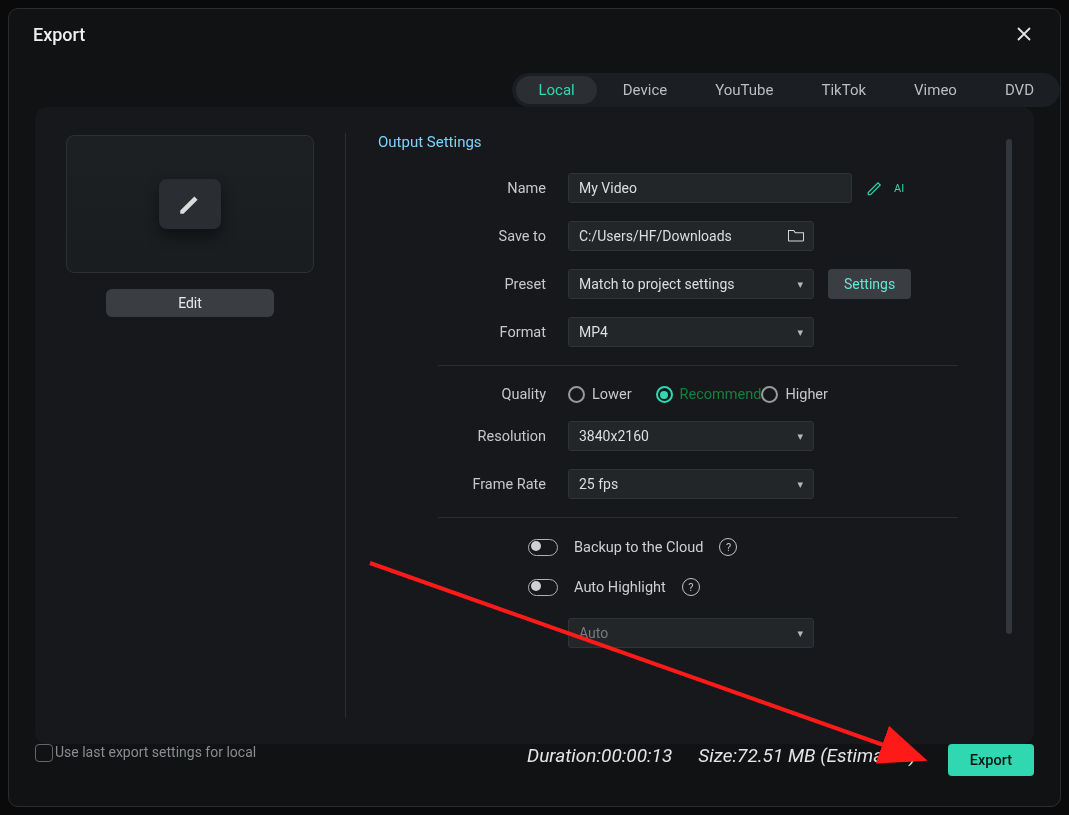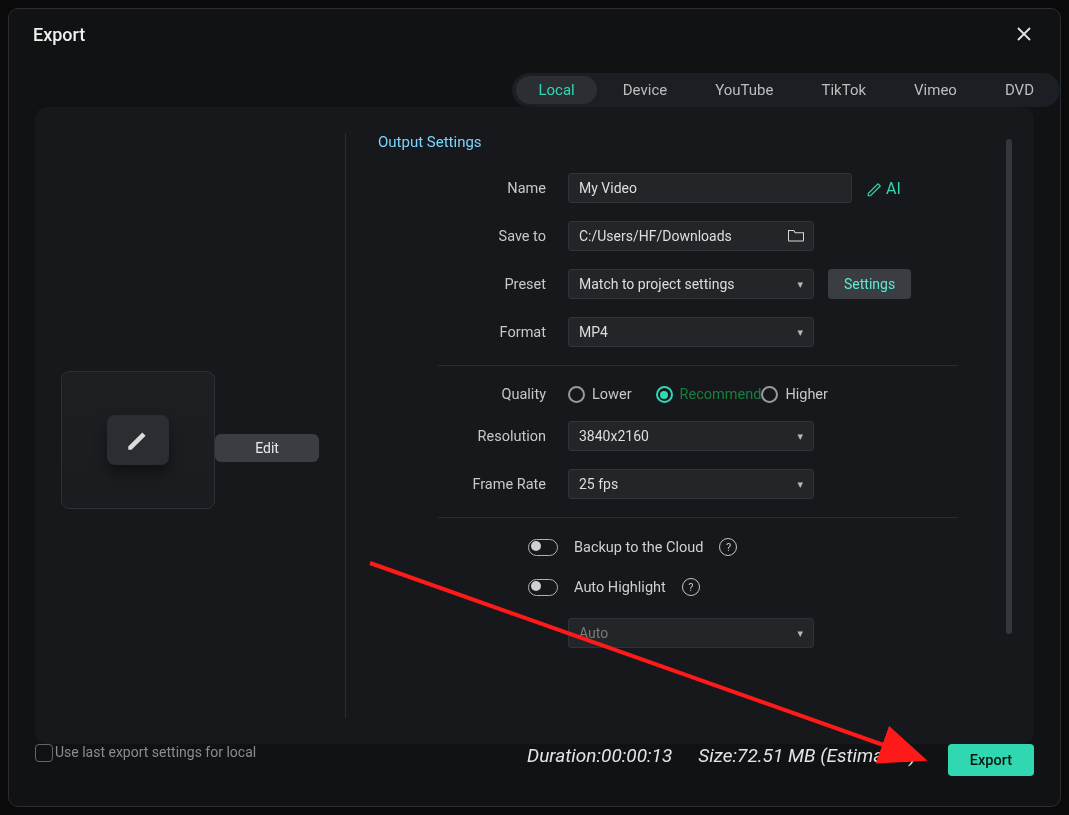--- a/index.html
+++ b/index.html
@@ -73,21 +73,21 @@
     background: #16181b;
     border-radius: 12px;
     display:flex;
     position: relative;
     overflow:hidden;
   }
 
   .left-col {
     width: 310px;
     padding: 28px 26px 0 26px;
-    display:flex; flex-direction:row; align-items:center;
+    display:flex; flex-direction:column; align-items:center;
   }
   .thumb {
     width: 248px; height: 138px;
     background: linear-gradient(#1d2023,#1a1d20);
     border: 1px solid #2d3034;
     border-radius: 8px;
     display:flex; align-items:center; justify-content:center;
   }
   .thumb-inner {
     width: 62px; height: 50px;
@@ -153,21 +153,21 @@
   .text-input { width: 284px; }
   .select { width: 246px; cursor:pointer; }
   .select.disabled { color:#7a7a7a; }
   .chev { font-size:11px; color:#b8b8b8; }
 
   .save-field { width:246px; display:flex; align-items:center; justify-content:space-between;
     height:30px; background:#232629; border:1px solid #2f3236; border-radius:3px;
     padding:0 8px 0 10px; font-size:14px; color:#dedede;}
   .folder-icon svg { width:18px; height:16px; fill:none; stroke:#d8d8d8; stroke-width:1.4; }
 
-  .ai-icon { color:#2fd8b0; display:flex; align-items:flex-end; gap:2px; font-size:16px; }
+  .ai-icon { color:#2fd8b0; display:flex; align-items:center; gap:10px; font-size:11px; }
   .ai-icon svg { width:18px; height:18px; fill:none; stroke:#2fd8b0; stroke-width:1.6; }
 
   .settings-btn {
     height:30px; padding:0 16px;
     background:#3a3e43; border-radius:4px;
     display:flex; align-items:center; justify-content:center;
     color:#5eead4; font-size:14px; cursor:pointer;
   }
 
   .radio-row { display:flex; align-items:center; }

